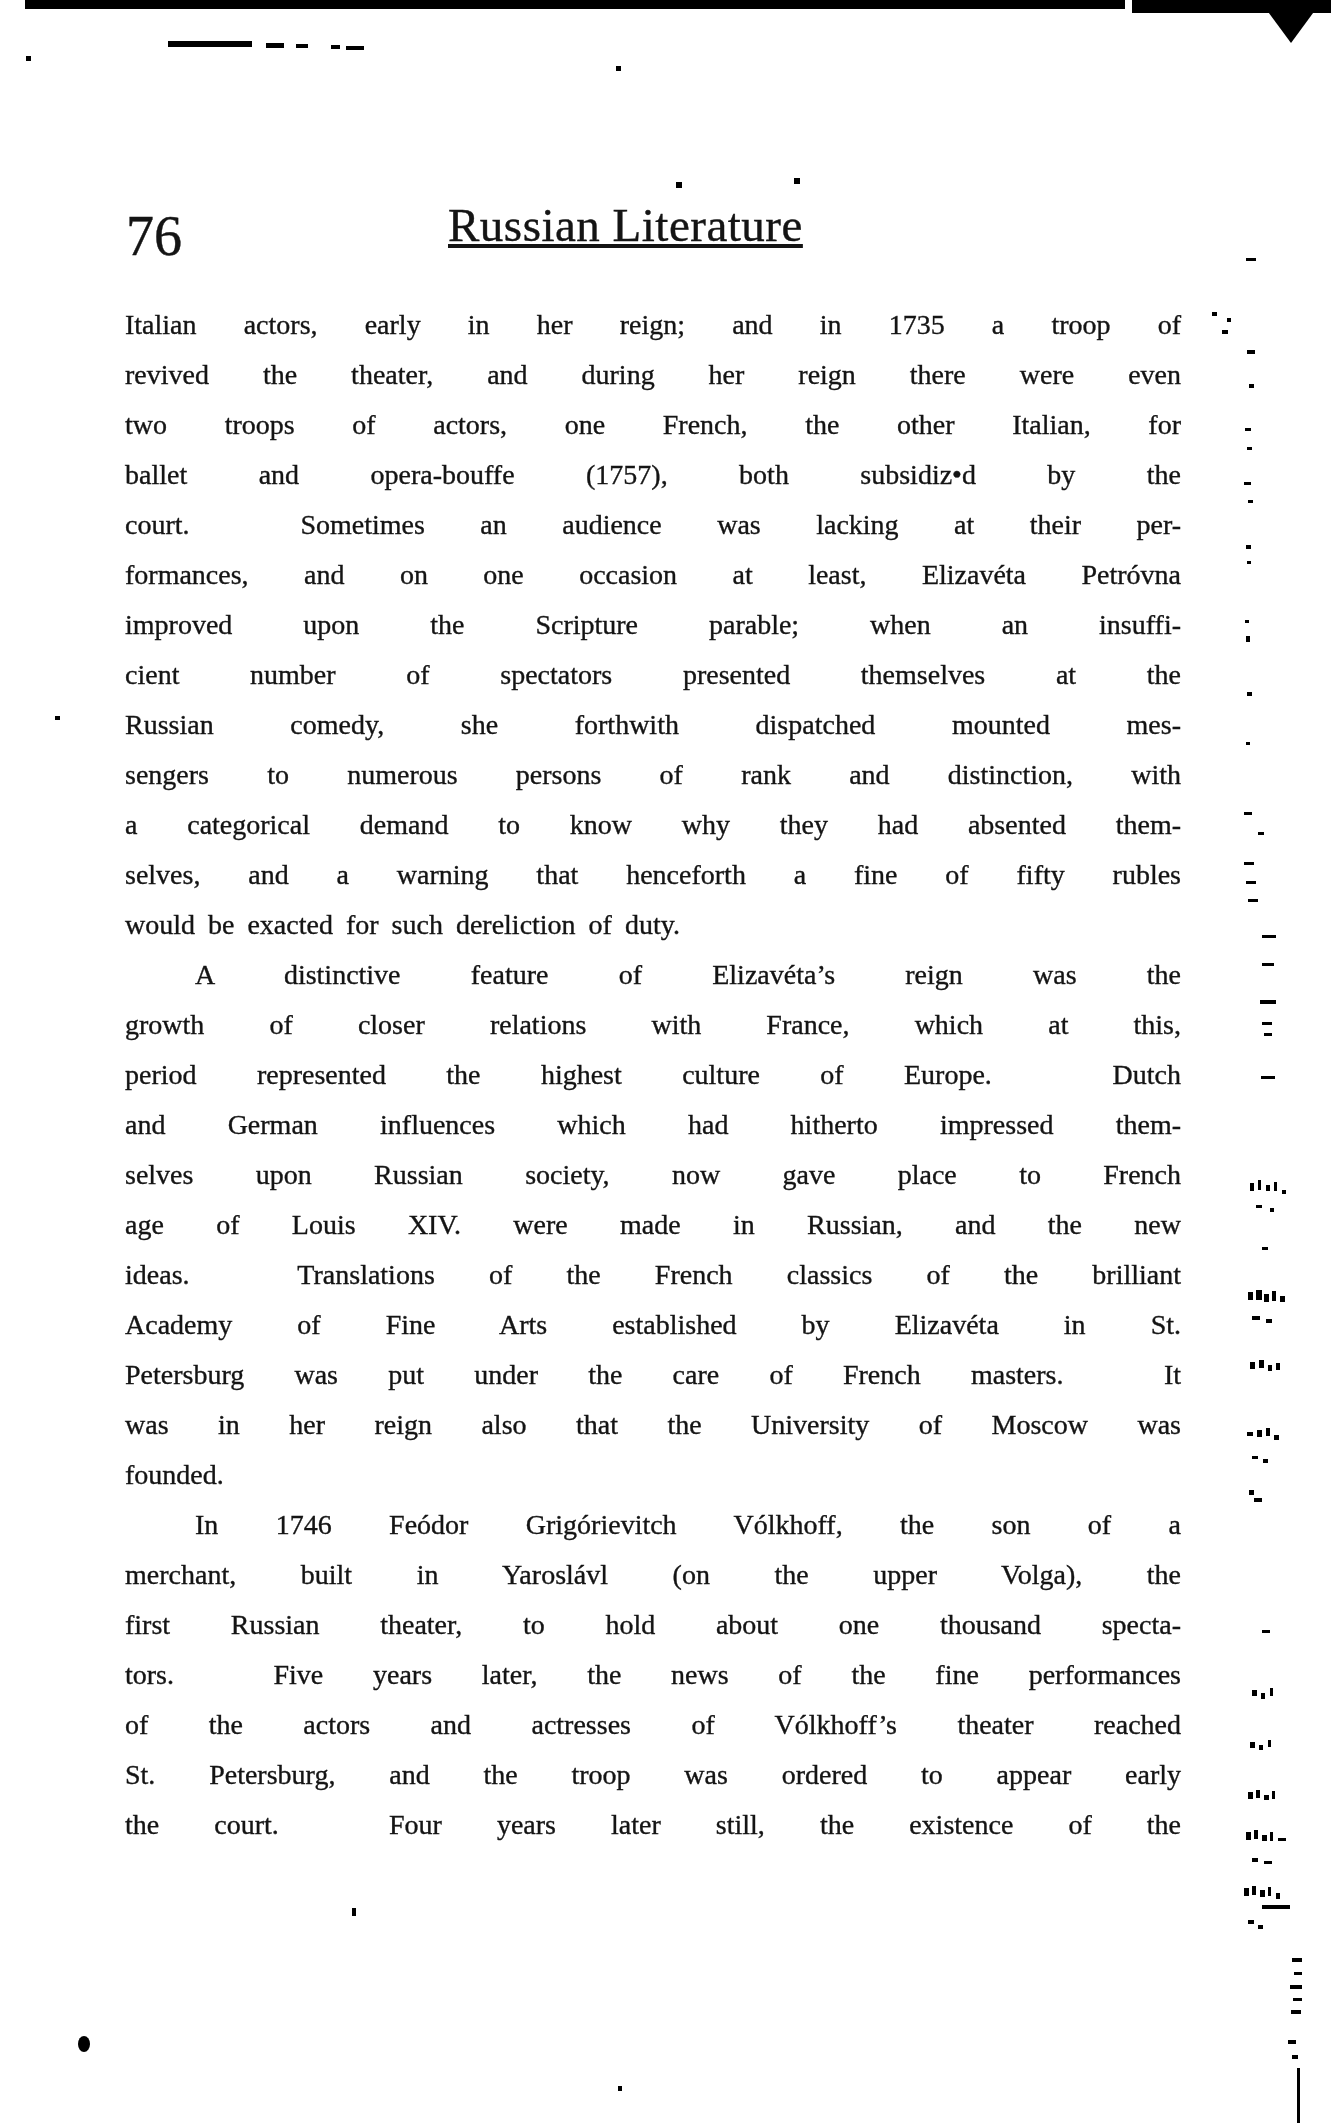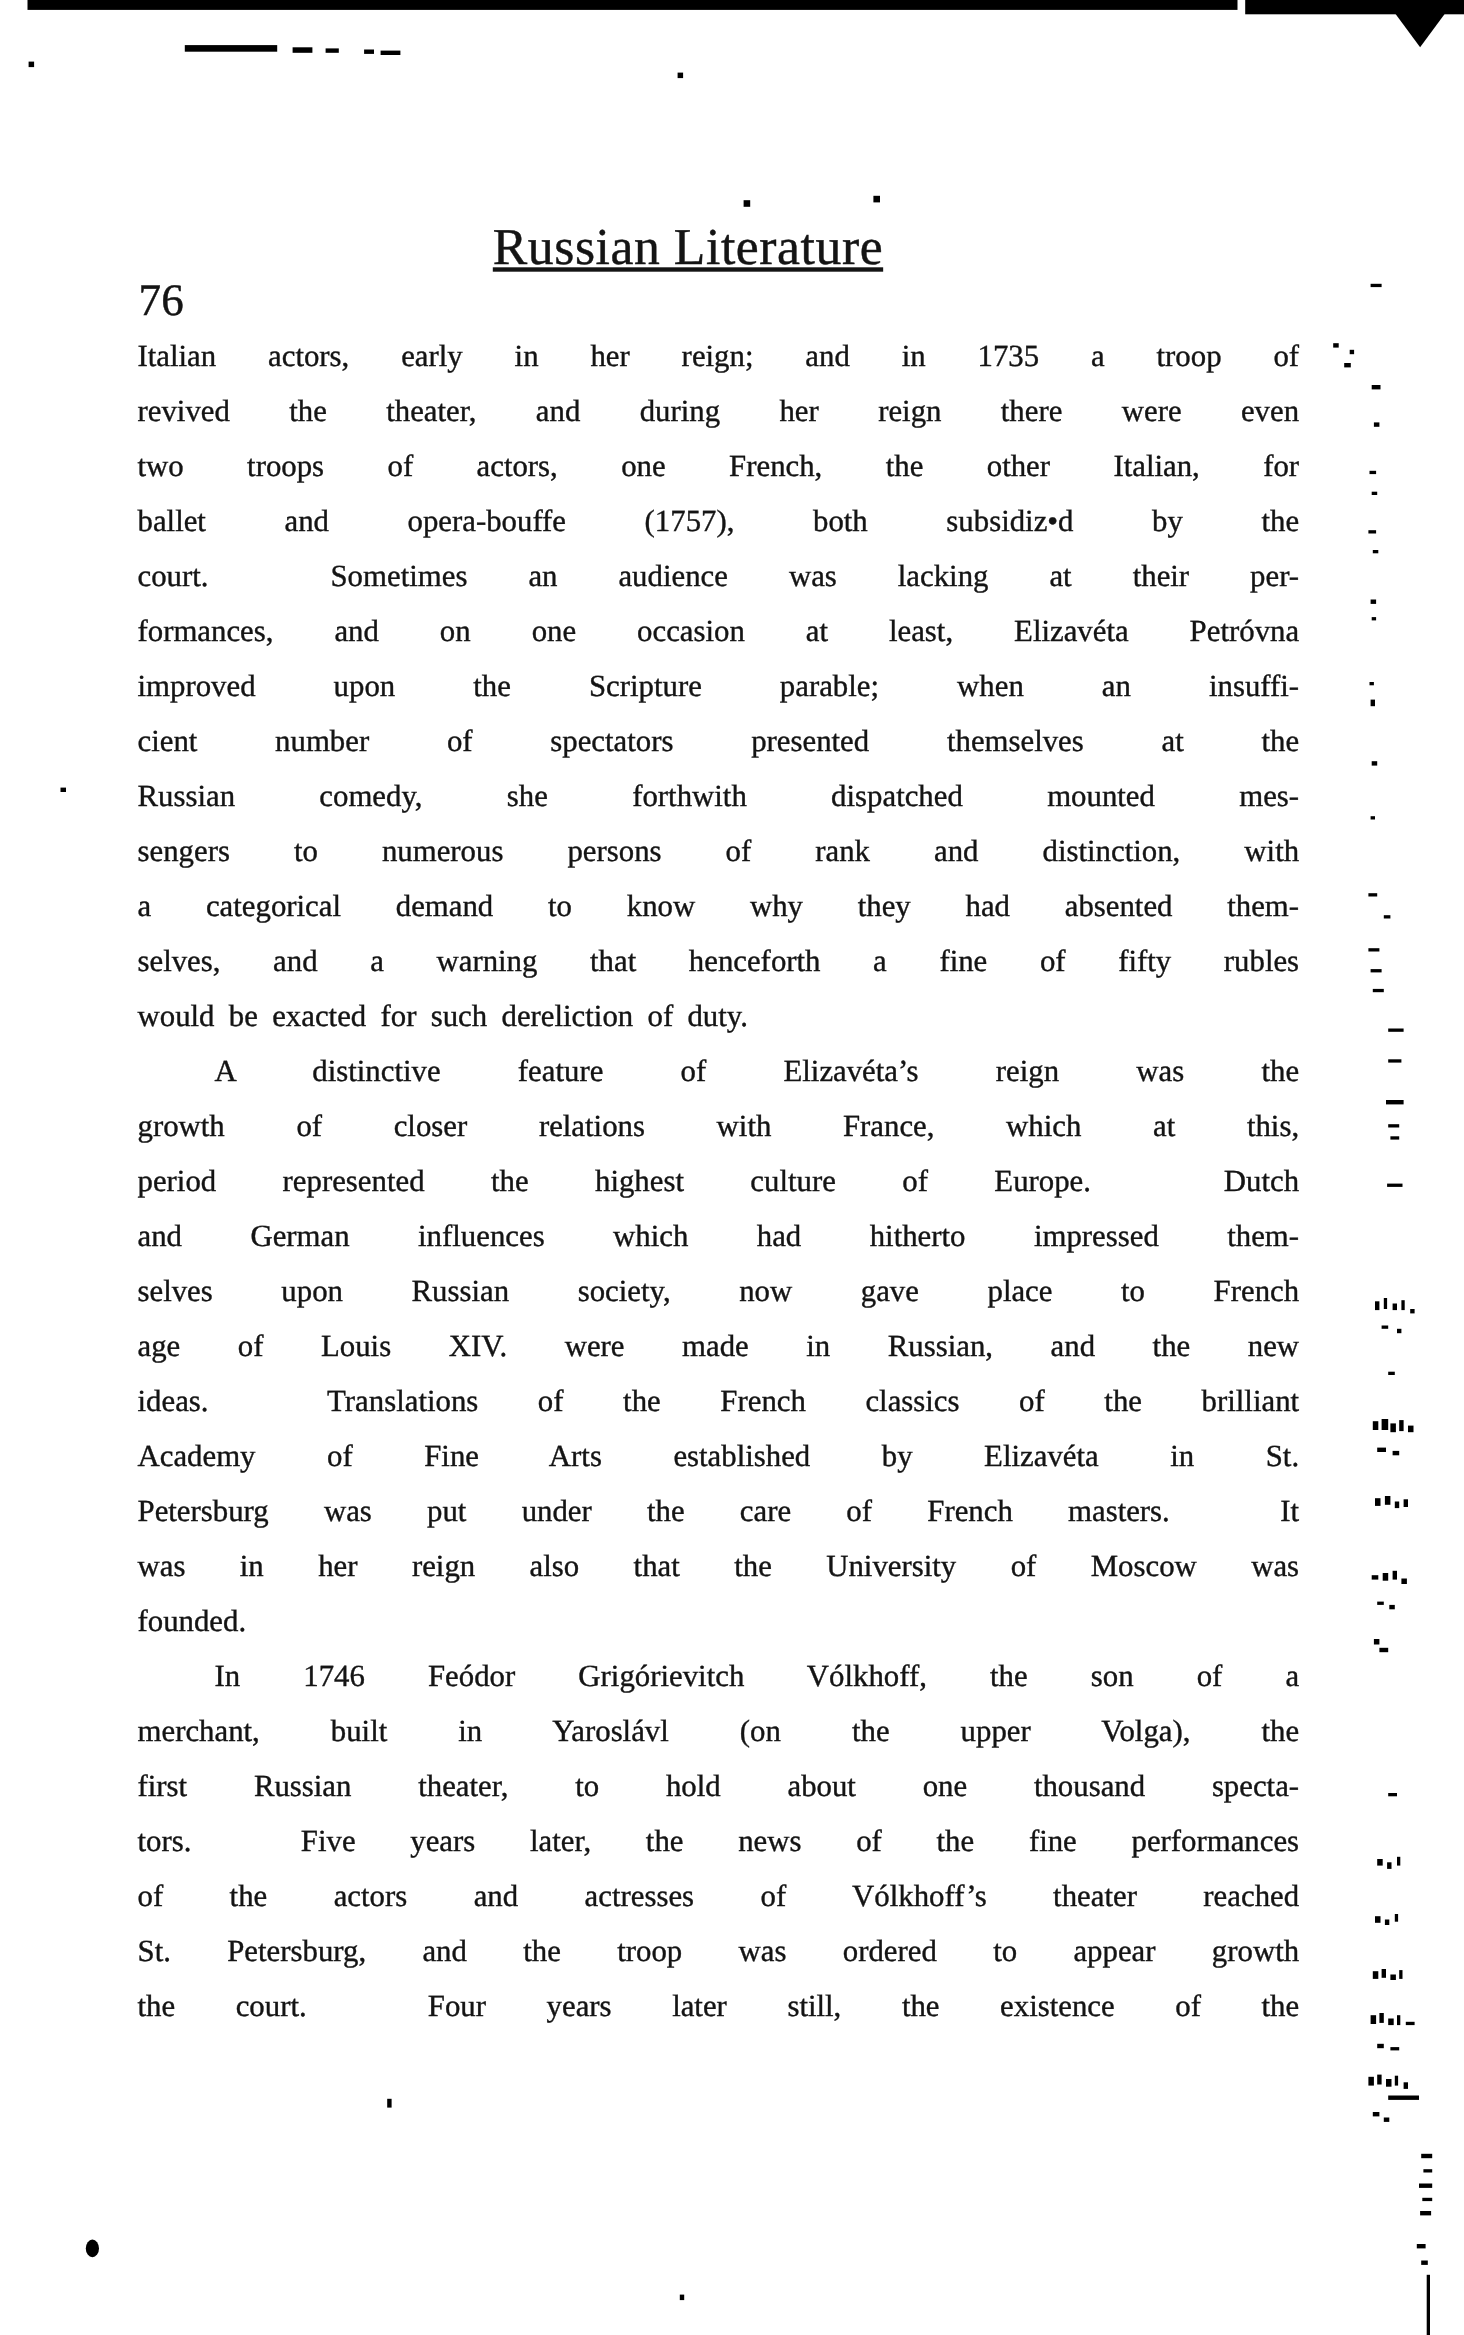--- a/index.html
+++ b/index.html
@@ -4,21 +4,21 @@
 <style>
   html,body{margin:0;padding:0;}
   body{
     width:1331px;height:2123px;position:relative;overflow:hidden;
     background:#ffffff;color:#141414;
     font-family:"Liberation Serif","DejaVu Serif",serif;
   }
   .page{position:absolute;inset:0;}
   
   .page-number{
-    position:absolute;left:126px;top:208px;font-size:41px;line-height:1;margin-top:44px;
+    position:absolute;left:126px;top:208px;font-size:56px;line-height:1;
     -webkit-text-stroke:0.4px #141414;
   }
   .page-title{
     position:absolute;left:448px;top:202px;font-size:47px;line-height:1;
     letter-spacing:0.5px;text-decoration:underline;-webkit-text-stroke:0.4px #141414;
   }
   
   .body-text{
     position:absolute;left:125px;top:300px;width:1056px;
     font-size:28px;-webkit-text-stroke:0.35px #141414;
@@ -79,21 +79,21 @@
       <div class="line">Petersburg was put under the care of French masters.&nbsp; It</div>
       <div class="line">was in her reign also that the University of Moscow was</div>
       <div class="line end">founded.</div>
     </div>
     <div>
       <div class="line indent">In 1746 Feódor Grigórievitch Vólkhoff, the son of a</div>
       <div class="line">merchant, built in Yaroslávl (on the upper Volga), the</div>
       <div class="line">first Russian theater, to hold about one thousand specta-</div>
       <div class="line">tors.&nbsp; Five years later, the news of the fine performances</div>
       <div class="line">of the actors and actresses of Vólkhoff’s theater reached</div>
-      <div class="line">St. Petersburg, and the troop was ordered to appear growth</div>
+      <div class="line">St. Petersburg, and the troop was ordered to appear early</div>
       <div class="line">the court.&nbsp; Four years later still, the existence of the</div>
     </div>
   </div>
 
   <div id="artifacts">
       <div class="mark" style="left: 26px; top: 56px; width: 5px; height: 5px;"></div>
       <div class="mark" style="left: 168px; top: 41px; width: 84px; height: 6px;"></div>
       <div class="mark" style="left: 266px; top: 43px; width: 18px; height: 5px;"></div>
       <div class="mark" style="left: 296px; top: 44px; width: 12px; height: 4px;"></div>
       <div class="mark" style="left: 331px; top: 45px; width: 9px; height: 4px;"></div>

